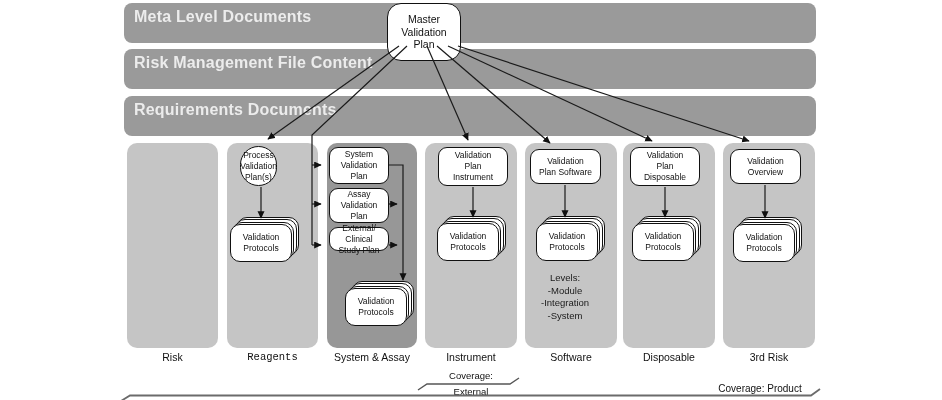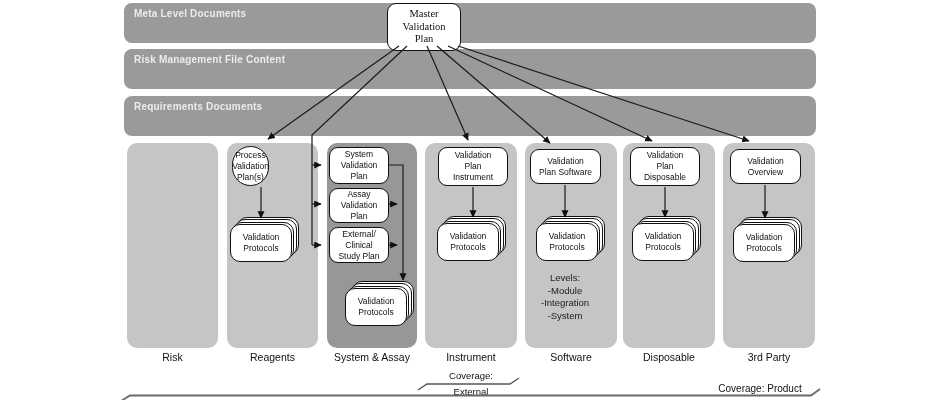--- a/index.html
+++ b/index.html
@@ -1,44 +1,44 @@
 <!DOCTYPE html>
 <html><head>
 <meta charset="utf-8">
 <style>
   html,body{margin:0;padding:0;background:#ffffff;}
   body{font-family:"Liberation Sans", sans-serif; -webkit-font-smoothing:antialiased;}
   .stage{position:relative;width:942px;height:400px;background:#ffffff;overflow:hidden;}
 
   
   .band{position:absolute;left:124px;width:692px;height:40px;background:#9a9a9a;border-radius:8px;}
-  .band .band-label{display:block;padding:5px 11px 0 10px;font-size:10px;font-weight:bold;color:#ececec;letter-spacing:.2px;}
+  .band .band-label{display:block;padding:5px 11px 0 10px;font-size:16px;font-weight:bold;color:#ececec;letter-spacing:.2px;}
   .band1{top:3px;} .band2{top:49px;} .band3{top:96px;}
 
   
   .panel{position:absolute;top:143px;height:205px;background:#c5c5c5;border-radius:10px;}
   .panel.dark{background:#979797;}
   .p-other{left:127px;width:91px;}
   .p-reagents{left:227px;width:91px;}
   .p-system{left:327px;width:90px;}
   .p-instrument{left:425px;width:92px;}
   .p-software{left:525px;width:92px;}
   .p-disposable{left:623px;width:92px;}
   .p-third{left:723px;width:92px;}
 
   
   .col-label{position:absolute;top:351px;height:14px;font-size:10.5px;color:#111;text-align:center;}
 
   
   .plan-box{position:absolute;background:#fff;border:1.5px solid #111;border-radius:9px;
             display:flex;align-items:center;justify-content:center;text-align:center;
             font-size:8.5px;line-height:11px;color:#111;white-space:pre-line;box-sizing:border-box;}
-  .mvp{position:absolute;left:387px;top:3px;width:74px;height:48px;background:#fff;border:1.6px solid #111;
-       border-radius:9px;display:flex;align-items:center;justify-content:center;text-align:center;
-       font-size:10.5px;line-height:12.5px;color:#111;white-space:pre-line;box-sizing:border-box;font-family:Liberation Serif, serif;}
+  .mvp{position:absolute;left:387px;top:3px;width:74px;height:58px;background:#fff;border:1.6px solid #111;
+       border-radius:14px;display:flex;align-items:center;justify-content:center;text-align:center;
+       font-size:10.5px;line-height:12.5px;color:#111;white-space:pre-line;box-sizing:border-box;}
 
   
   .stack{position:absolute;width:62px;height:38px;}
   .stack .card{position:absolute;width:62px;height:38px;background:#fff;border:1.2px solid #111;border-radius:10px;box-sizing:border-box;}
   .stack .c3{left:7px;top:-7px;}
   .stack .c2{left:4.7px;top:-4.7px;}
   .stack .c1{left:2.3px;top:-2.3px;}
   .stack .front{left:0;top:0;display:flex;align-items:center;justify-content:center;text-align:center;
                 font-size:8.5px;line-height:11px;color:#111;white-space:pre-line;}
   .st-reagents{left:230px;top:224px;}
@@ -78,30 +78,30 @@
   <div class="panel dark p-system"></div>
   <div class="panel p-instrument"></div>
   <div class="panel p-software"></div>
   <div class="panel p-disposable"></div>
   <div class="panel p-third"></div>
 
   <div class="mvp">Master
 Validation
 Plan</div>
 
-  <div class="plan-box" style="left:232px;top:146px;width:37px;height:40px;border-radius:20px;">Process
+  <div class="plan-box" style="left:240px;top:146px;width:37px;height:40px;border-radius:20px;">Process
 Validation
 Plan(s)</div>
   <div class="plan-box" style="left:329px;top:147px;width:60px;height:37px;">System
 Validation
 Plan</div>
   <div class="plan-box" style="left:329px;top:188px;width:60px;height:35px;">Assay
 Validation
 Plan</div>
-  <div class="plan-box" style="left:329px;top:227px;width:60px;height:36px;">External/
+  <div class="plan-box" style="left:329px;top:227px;width:60px;height:24px;">External/
 Clinical
 Study Plan</div>
   <div class="plan-box" style="left:438px;top:147px;width:70px;height:39px;">Validation
 Plan
 Instrument</div>
   <div class="plan-box" style="left:530px;top:149px;width:71px;height:35px;">Validation
 Plan Software</div>
   <div class="plan-box" style="left:630px;top:147px;width:70px;height:39px;">Validation
 Plan
 Disposable</div>
@@ -150,26 +150,26 @@
     <div class="card front">Validation
 Protocols</div>
   </div>
 
   <div class="levels-note">Levels:
 -Module
 -Integration
 -System</div>
 
   <div class="col-label" style="left:127px;width:91px;">Risk</div>
-  <div class="col-label" style="left:227px;width:91px;">Reagents</div>
+  <div class="col-label" style="left:227px;width:91px;font-family:Liberation Mono, monospace;">Reagents</div>
   <div class="col-label" style="left:327px;width:90px;">System &amp; Assay</div>
   <div class="col-label" style="left:425px;width:92px;">Instrument</div>
   <div class="col-label" style="left:525px;width:92px;">Software</div>
   <div class="col-label" style="left:623px;width:92px;">Disposable</div>
-  <div class="col-label" style="left:723px;width:92px;">3rd Party</div>
+  <div class="col-label" style="left:723px;width:92px;">3rd Risk</div>
 
   <div class="cov-component-title">Coverage:</div>
   <div class="cov-component-scope">External</div>
   <div class="cov-product">Coverage: Product</div>
 
   <svg class="overlay" width="942" height="400" viewBox="0 0 942 400">
     <defs>
       <marker id="ah" markerWidth="9" markerHeight="8" refX="6.8" refY="3.5" orient="auto" markerUnits="userSpaceOnUse">
         <path d="M0,0 L7.5,3.5 L0,7 z" fill="#111"></path>
       </marker>

